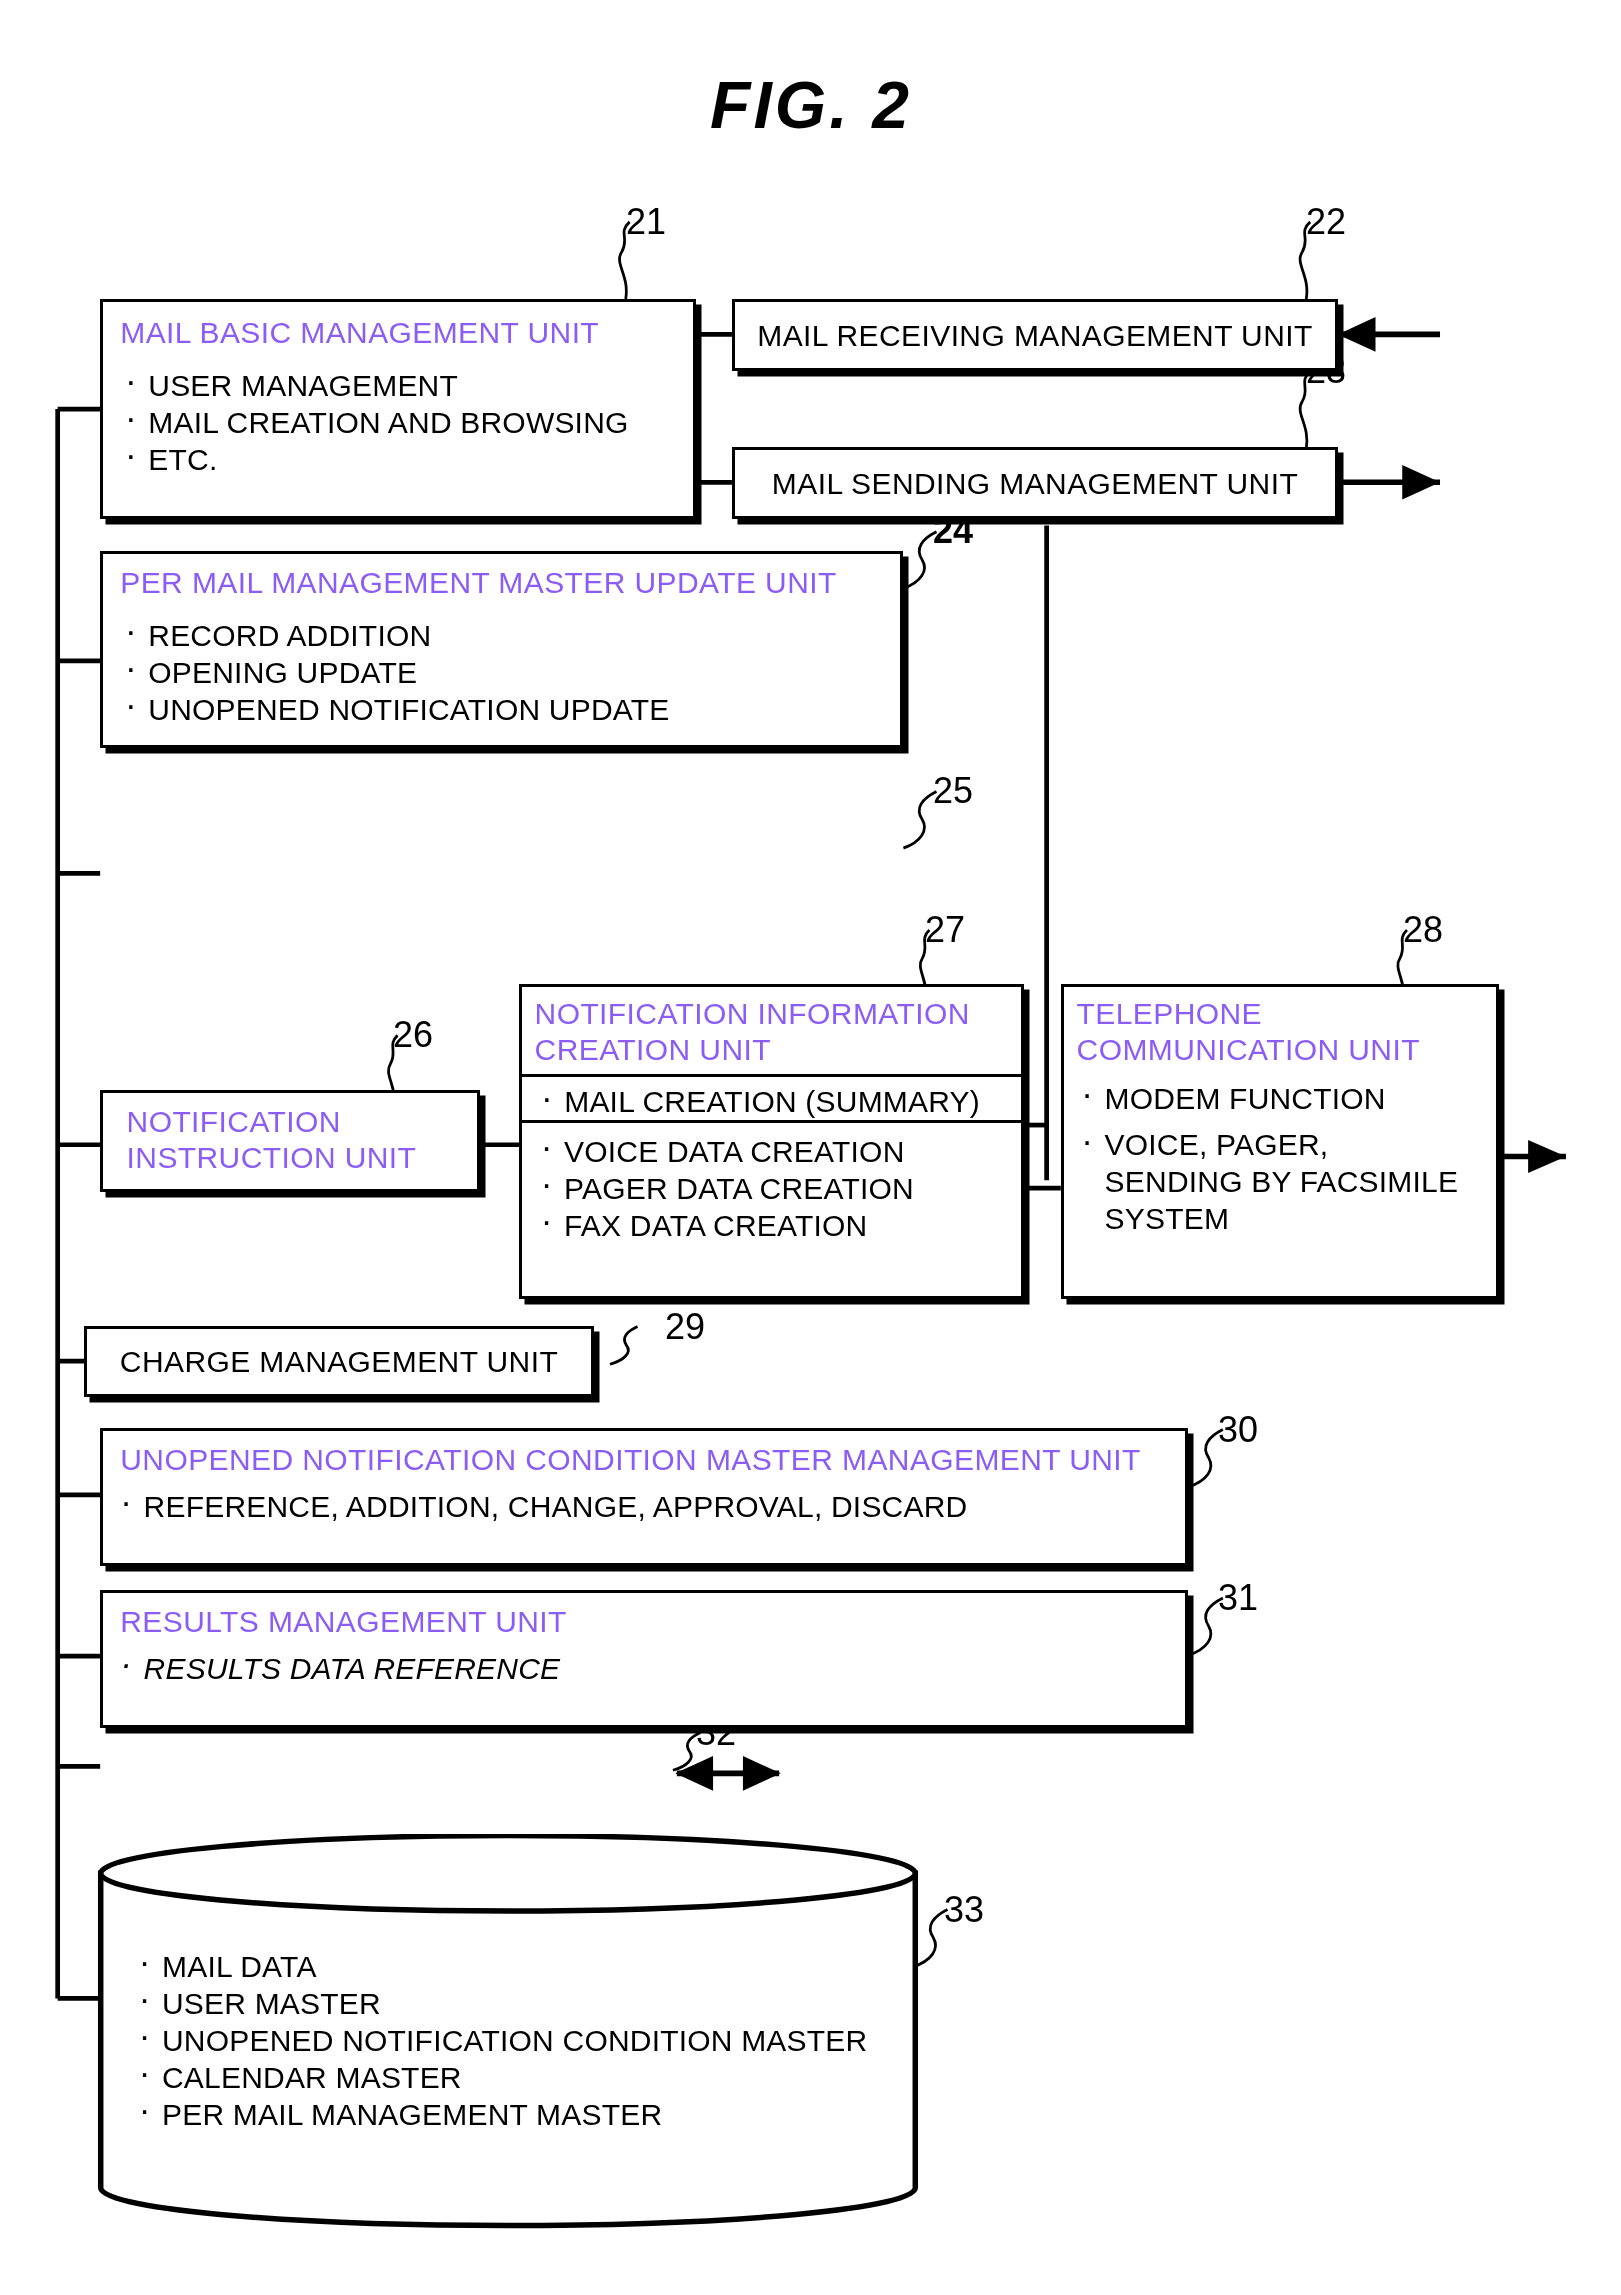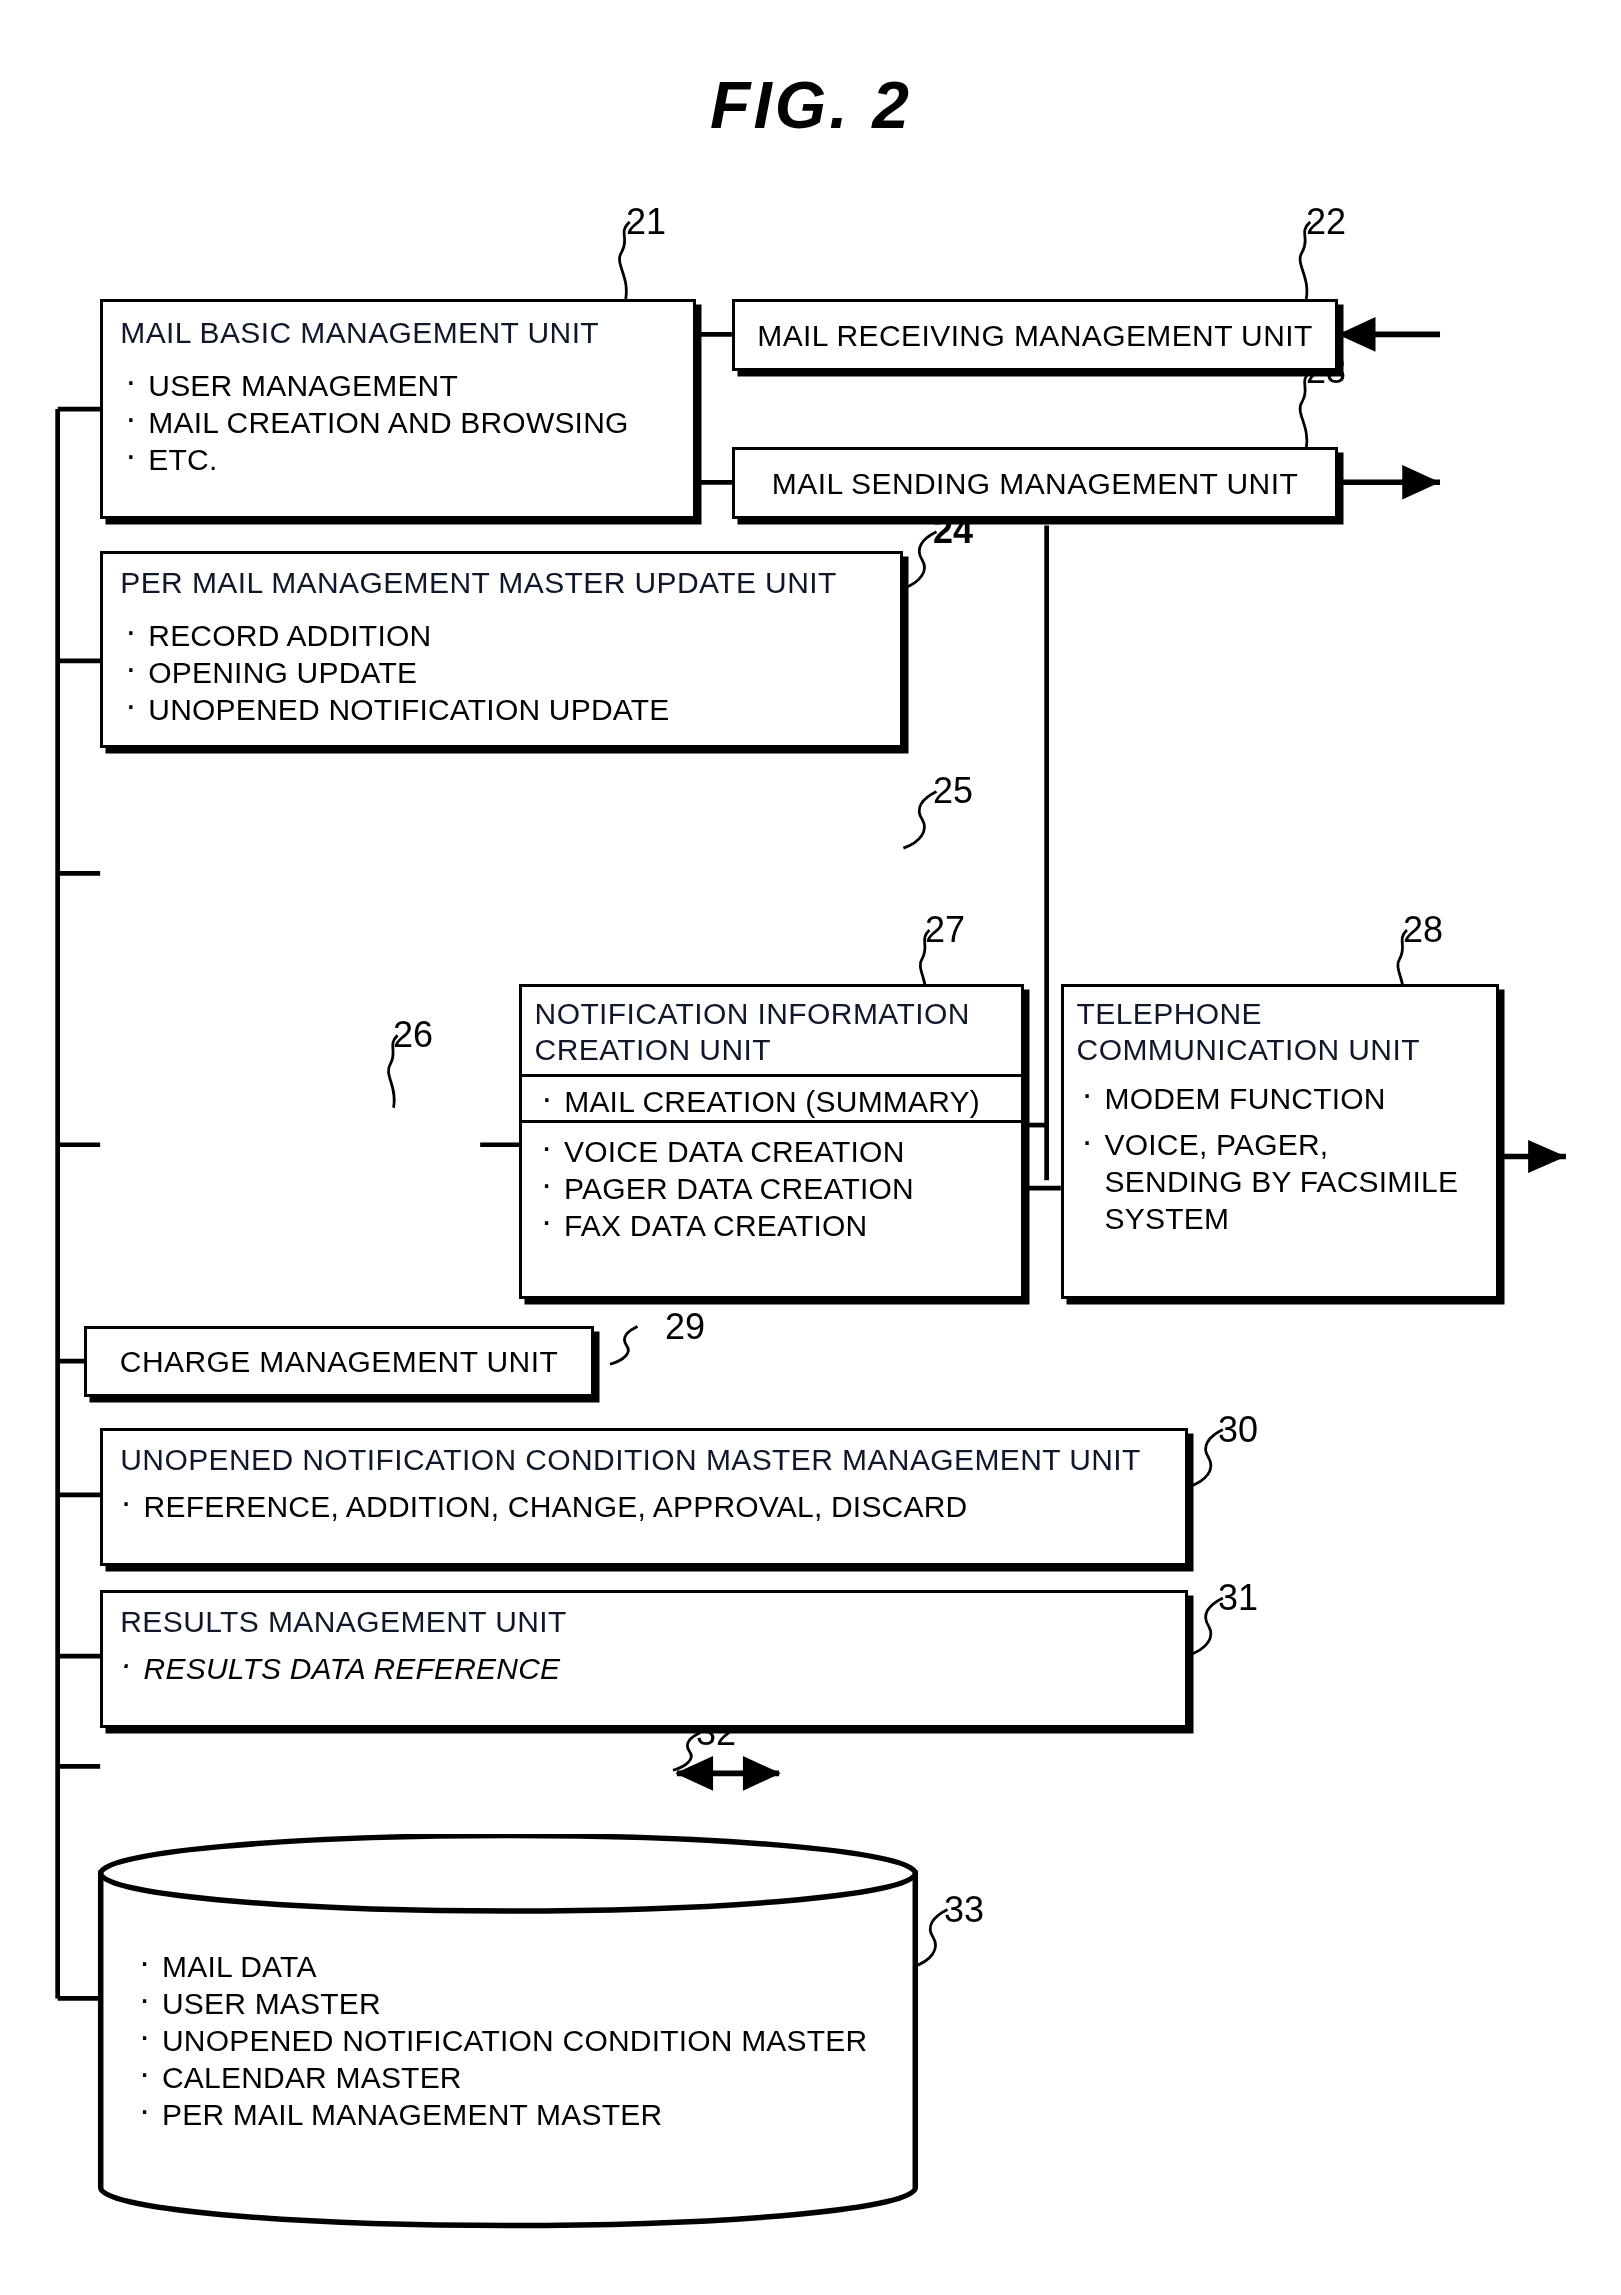--- a/index.html
+++ b/index.html
@@ -39,21 +39,21 @@
   .box {
     position: absolute;
     box-sizing: border-box;
     background: #fff;
     border: 3.1px solid #000;
     box-shadow: 5.5px 5.5px 0 0 #000;
   }
   .box-title {
     font-size: 30px;
     line-height: 36px;
-    color: #0f172a;
+    color: #8b5cf6;
     white-space: pre-line;
     letter-spacing: 0.4px;
   }
   .bullets {
     list-style: none;
     margin: 0;
     padding: 0;
   }
   .bullets li {
     font-size: 30px;
@@ -201,20 +201,24 @@
   <div class="box" style="left:100px; top:551px; width:803px; height:197px;">
     <div class="box-title" style="position:absolute; left:17.3px; top:11px;">PER MAIL MANAGEMENT MASTER UPDATE UNIT</div>
     <ul class="bullets" style="position:absolute; left:17.3px; top:63px;">
       <li>RECORD ADDITION</li>
       <li>OPENING UPDATE</li>
       <li>UNOPENED NOTIFICATION UPDATE</li>
     </ul>
   </div>
 
 
+  <div class="box" style="left:100px; top:1090px; width:380px; height:102px;">
+    <div class="box-title" style="position:absolute; left:23.6px; top:11px;">NOTIFICATION
+INSTRUCTION UNIT</div>
+  </div>
 
   <div class="box" style="left:519px; top:984px; width:505px; height:315px;">
     <div class="box-title" style="position:absolute; left:12.6px; top:9.4px;">NOTIFICATION INFORMATION
 CREATION UNIT</div>
     <div class="inner-strip" style="left:-3.1px; top:87px; width:505px; height:49px;">
       <ul class="bullets" style="position:absolute; left:17.3px; top:6.3px; width:472px;">
         <li>MAIL CREATION (SUMMARY)</li>
       </ul>
     </div>
     <ul class="bullets" style="position:absolute; left:14px; top:146px;">

